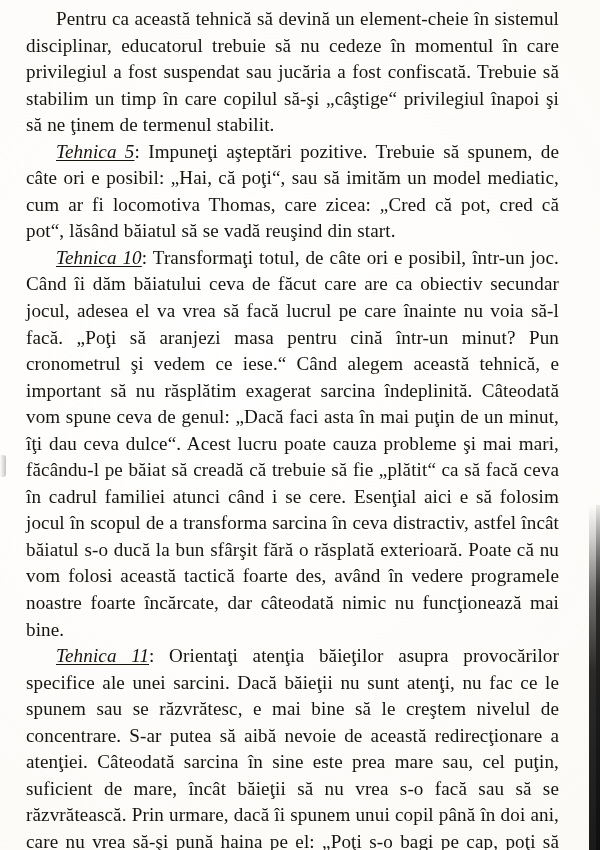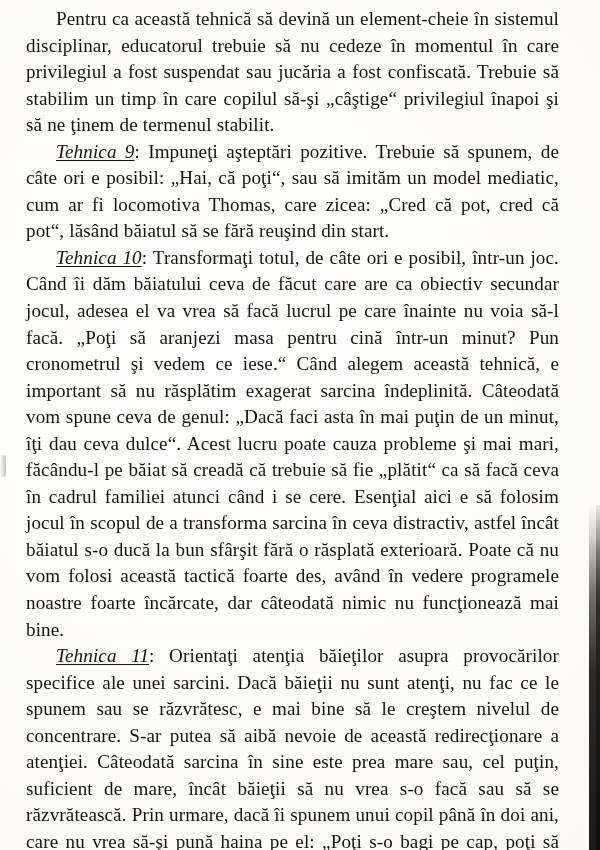--- a/index.html
+++ b/index.html
@@ -111,21 +111,21 @@
 <body>
 
 <div id="page">
 
   <div id="paper-tone"></div>
 
   <div id="text-column">
 
     <p class="para indent"><span>Pentru ca această tehnică să devină un element-cheie în sistemul disciplinar, educatorul trebuie să nu cedeze în momentul în care privilegiul a fost suspendat sau jucăria a fost confiscată. Trebuie să stabilim un timp în care copilul să-şi „câştige“ privilegiul înapoi şi să ne ţinem de termenul stabilit.</span></p>
 
-    <p class="para indent"><span class="tech-label">Tehnica 9</span><span class="plain">:</span><span> Impuneţi aşteptări pozitive. Trebuie să spunem, de câte ori e posibil: „Hai, că poţi“, sau să imităm un model mediatic, cum ar fi locomotiva Thomas, care zicea: „Cred că pot, cred că pot“, lăsând băiatul să se fără reuşind din start.</span></p>
+    <p class="para indent"><span class="tech-label">Tehnica 5</span><span class="plain">:</span><span> Impuneţi aşteptări pozitive. Trebuie să spunem, de câte ori e posibil: „Hai, că poţi“, sau să imităm un model mediatic, cum ar fi locomotiva Thomas, care zicea: „Cred că pot, cred că pot“, lăsând băiatul să se vadă reuşind din start.</span></p>
 
     <p class="para indent"><span class="tech-label">Tehnica 10</span><span class="plain">:</span><span> Transformaţi totul, de câte ori e posibil, într-un joc. Când îi dăm băiatului ceva de făcut care are ca obiectiv secundar jocul, adesea el va </span><span class="em-word">vrea</span><span> să facă lucrul pe care înainte nu voia să-l facă. „Poţi să aranjezi masa pentru cină într-un minut? Pun cronometrul şi vedem ce iese.“ Când alegem această tehnică, e important să nu răsplătim exagerat sarcina îndeplinită. Câteodată vom spune ceva de genul: „Dacă faci asta în mai puţin de un minut, îţi dau ceva dulce“. Acest lucru poate cauza probleme şi mai mari, făcându-l pe băiat să creadă că trebuie să fie „plătit“ ca să facă ceva în cadrul familiei atunci când i se cere. Esenţial aici e să folosim jocul în scopul de a transforma sarcina în ceva distractiv, astfel încât băiatul s-o ducă la bun sfârşit fără o răsplată exterioară. Poate că nu vom folosi această tactică foarte des, având în vedere programele noastre foarte încărcate, dar câteodată nimic nu funcţionează mai bine.</span></p>
 
     <p class="para indent"><span class="tech-label">Tehnica 11</span><span class="plain">:</span><span> Orientaţi atenţia băieţilor asupra provocărilor specifice ale unei sarcini. Dacă băieţii nu sunt atenţi, nu fac ce le spunem sau se răzvrătesc, e mai bine să le creştem nivelul de concentrare. S-ar putea să aibă nevoie de această redirecţionare a atenţiei. Câteodată sarcina în sine este prea mare sau, cel puţin, suficient de mare, încât băieţii să nu vrea s-o facă sau să se răzvrătească. Prin urmare, dacă îi spunem unui copil până în doi ani, care nu vrea să-şi pună haina pe el: „Poţi s-o bagi pe cap, poţi să bagi mâna în mânecă?“ atunci el îşi va muta atenţia de la sarcina globală şi se va concentra asupra anumitor provocări specifice</span></p>
 
   </div>
 
   <div id="left-speck-artifact"></div>
   <div id="right-edge-artifact"></div>
 

